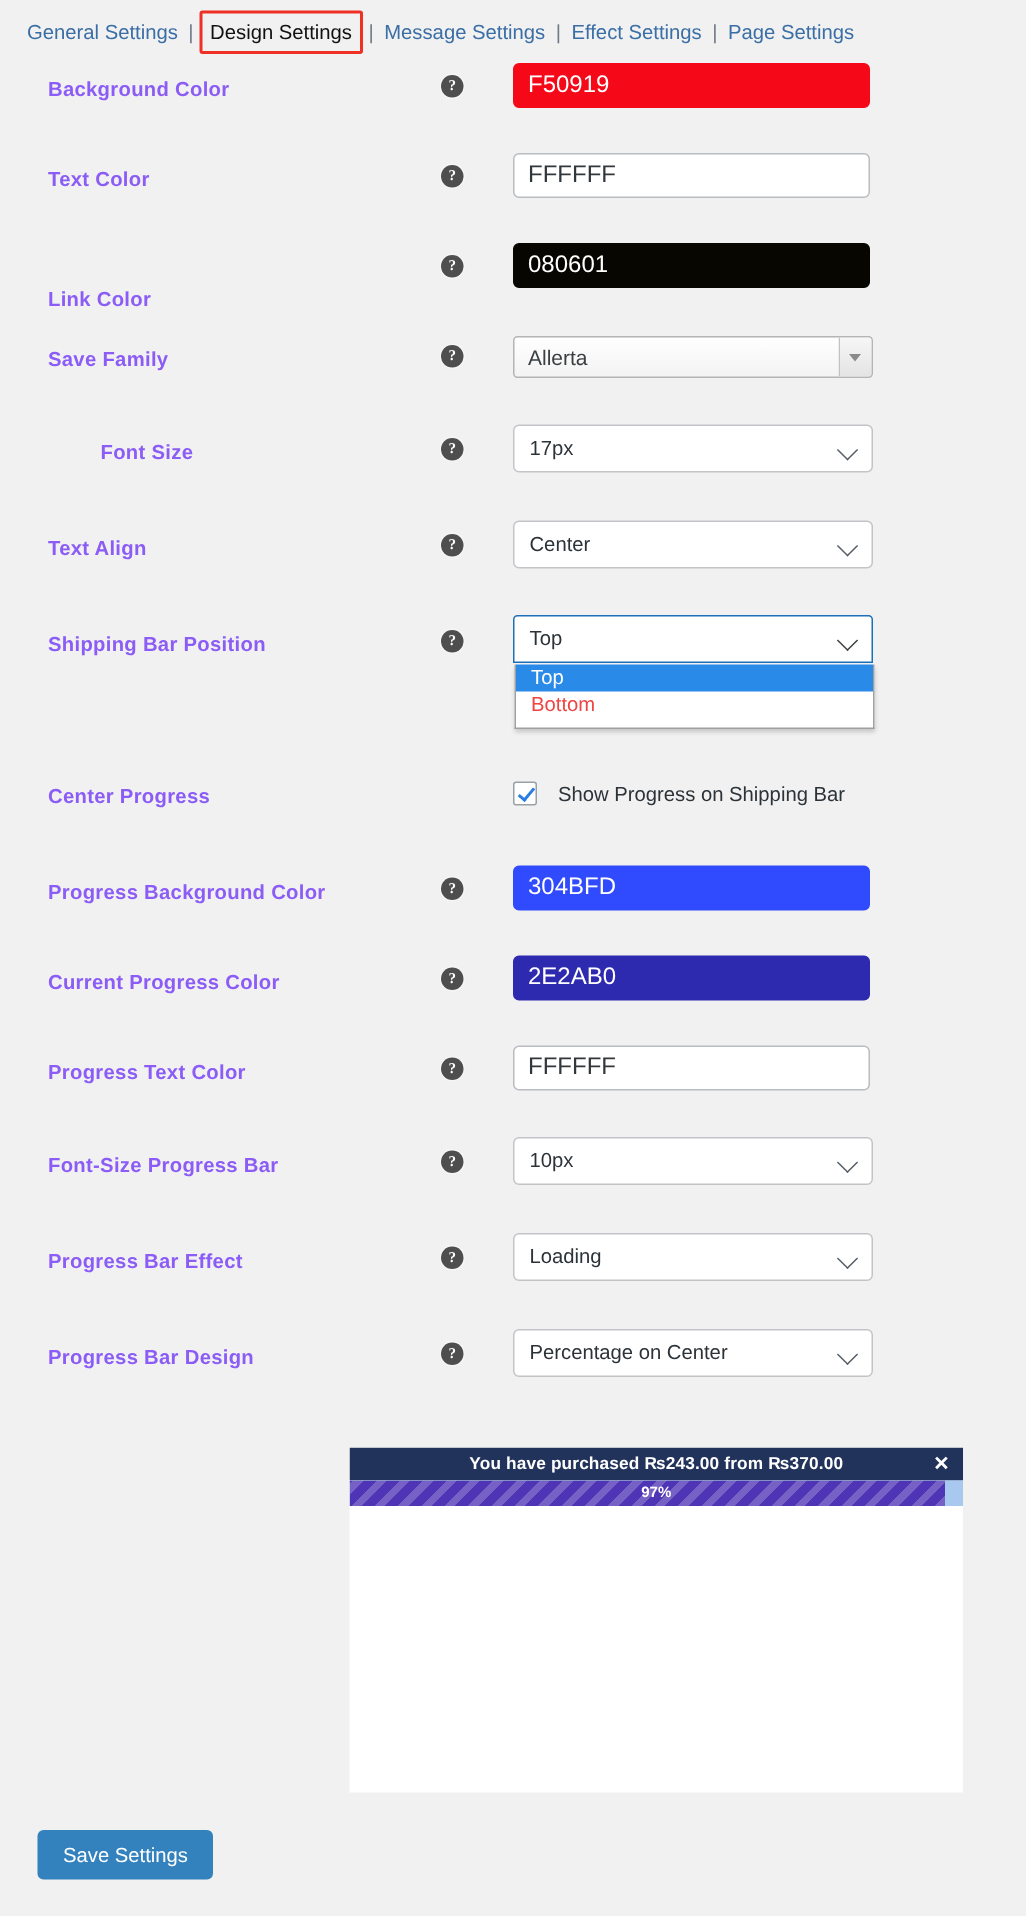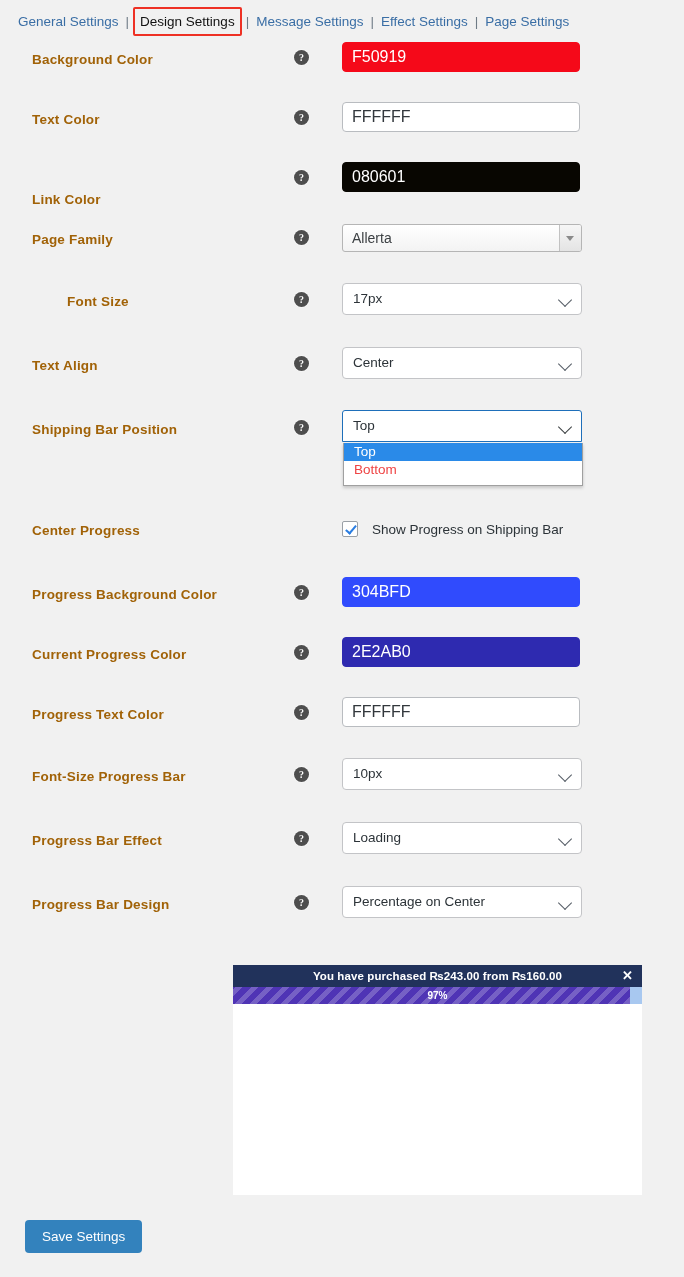--- a/index.html
+++ b/index.html
@@ -72,21 +72,21 @@
   .row {
     position: relative;
     width: 684px;
     box-sizing: border-box;
   }
   .row-label {
     position: absolute;
     left: 32px;
     font-size: 13.5px;
     font-weight: bold;
-    color: #a16207;
+    color: #8b5cf6;
     letter-spacing: 0.2px;
     white-space: nowrap;
   }
   .help-icon {
     position: absolute;
     left: 294px;
     width: 15px;
     height: 15px;
     border-radius: 50%;
     background: #4e4e4e;
@@ -412,21 +412,21 @@
 
   <div class="row" style="height:60px;">
     <div class="row-label" style="top:10px;margin-top:20px;">Link Color</div>
     <div class="help-icon" style="top:8px;">?</div>
     <div class="field" style="top:0px;">
       <input class="color-input black" type="text" value="080601" style="">
     </div>
   </div>
 
   <div class="row" style="height:60px;">
-    <div class="row-label" style="top:10px;">Page Family</div>
+    <div class="row-label" style="top:10px;">Save Family</div>
     <div class="help-icon" style="top:8px;">?</div>
     <div class="field" style="top:2px;text-align:center;">
       <div class="sel-native">
         <span class="sel-text">Allerta</span>
         <span class="nat-btn">
           <span class="nat-arrow"></span>
         </span>
       </div>
     </div>
   </div>
@@ -531,21 +531,21 @@
         <span class="sel-text">Percentage on Center</span>
         <span class="chev"></span>
       </div>
     </div>
   </div>
 
 </div>
 
 <div class="preview">
   <div class="preview-bar">
-    <span class="preview-msg">You have purchased ₨243.00 from ₨160.00</span>
+    <span class="preview-msg">You have purchased ₨243.00 from ₨370.00</span>
     <span class="preview-close">✕</span>
   </div>
   <div class="progress-track">
     <div class="progress-fill" id="progress-fill" style="width: 97%;"></div>
     <span class="progress-pct">97%</span>
   </div>
 </div>
 
 <button class="save-btn">Save Settings</button>
 

